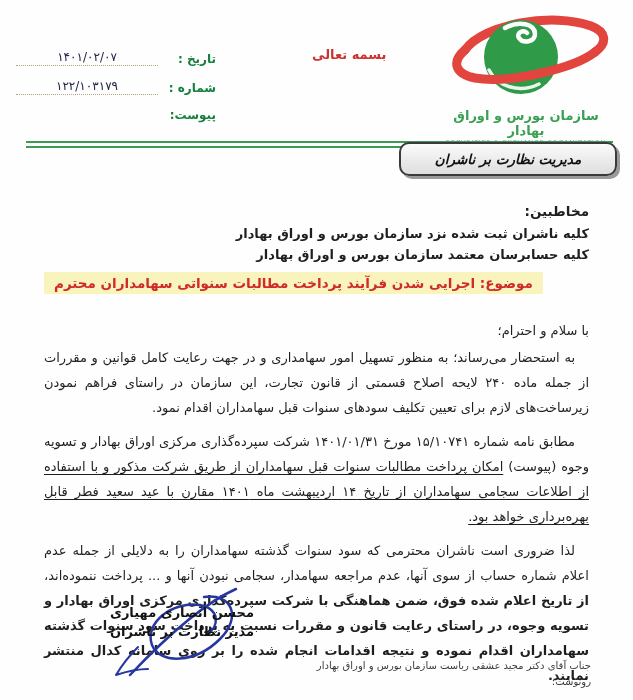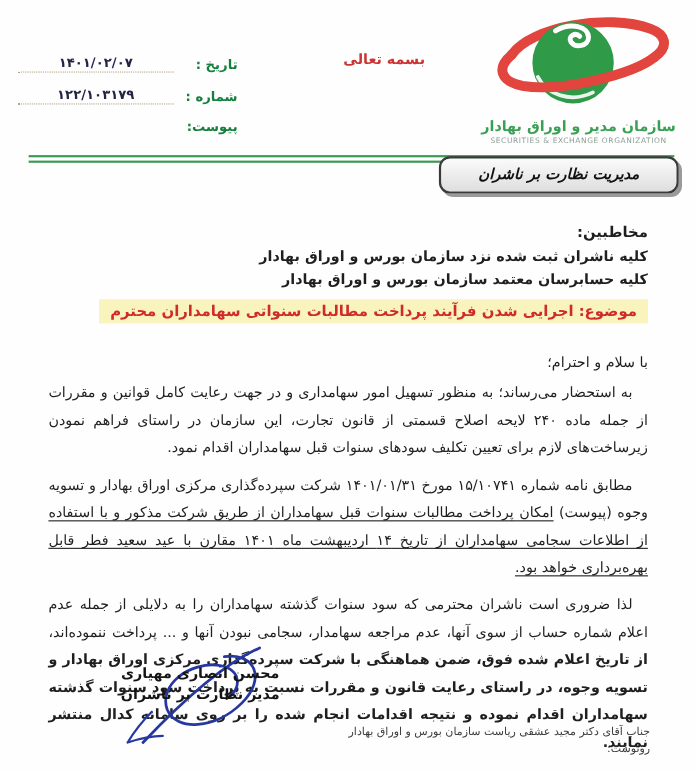--- a/index.html
+++ b/index.html
@@ -13,37 +13,37 @@
   .logo-block svg { display:block; margin:0 auto; }
   .org-fa { font-size:13px; font-weight:bold; color:#3aa054; margin-top:2px; }
   .org-en { font-size:6.8px; color:#8d9d93; letter-spacing:0.55px; margin-top:1px; }
 
   .besmele { position:absolute; top:47px; left:312px; width:100px; text-align:left;
              color:#cc3333; font-weight:bold; font-size:13px; }
 
   .meta { position:absolute; top:50px; left:16px; width:200px; font-size:12px; }
   .meta-row { display:flex; direction:rtl; align-items:flex-end; margin-bottom:13px; }
   .meta-label { color:#15803d; font-weight:bold; white-space:nowrap; padding-left:6px; min-width:52px; }
-  .meta-value { flex:1; text-align:center; font-weight:bold; color:#232345; padding-bottom:1px; }
+  .meta-value { flex:1; text-align:center; font-weight:normal; color:#232345; padding-bottom:1px; }
   .meta-value.dotted { border-bottom:1.5px dotted #b5a584; }
 
   .rule { position:absolute; top:141px; left:26px; right:20px; height:3px;
           border-top:2px solid #3c9a55; border-bottom:2px solid #3c9a55; }
 
   .badge { position:absolute; top:142px; right:16px; width:198px; padding:7px 8px;
            border:2px solid #3a3a3a; border-radius:10px;
            background:linear-gradient(180deg,#fbfbfb,#dedede);
            box-shadow:3px 3px 0 #9a9a9a;
            font-weight:bold; font-style:italic; font-size:13.5px; text-align:center; color:#111; }
 
   
   .letter-body { position:absolute; top:202px; right:44px; width:545px; font-size:13px; }
   .addr-label { font-weight:bold; font-size:13.5px; line-height:18px; margin-bottom:3px; }
   .addr-line  { font-weight:bold; font-size:13px; line-height:21px; }
-  .subject { text-align:right; margin:7px 0 5px; }
+  .subject { text-align:left; margin:7px 0 5px; }
   .subject span { display:inline-block; color:#cf2b28; font-weight:bold; font-size:13.5px;
                   background:rgba(246,236,154,0.65); padding:3px 10px; }
   .salutation { line-height:18px; margin-bottom:5px;margin-top:28px; }
   .para { margin:0 0 9px; text-align:justify; text-indent:14px; line-height:25px; }
   .para .u { text-decoration:underline; text-underline-offset:3px; }
   .para .b { font-weight:bold; }
 
   
   .signature { position:absolute; top:603px; left:92px; width:180px; text-align:center;
                font-weight:bold; font-size:13px; line-height:19px; color:#141414; }
@@ -59,21 +59,21 @@
 <div class="page">
 
   <div class="logo-block">
     <svg width="166" height="96" viewBox="0 0 166 96">
       <path d="M22,40 C40,14 110,2 148,16 C162,21 166,32 152,42" fill="none" stroke="#e2453e" stroke-width="9" stroke-linecap="round"></path>
       <circle cx="78" cy="47" r="37" fill="#2f9a47"></circle>
       <path d="M62,18 C76,10 92,14 92,24 C92,32 80,34 76,28 C73,23 80,19 84,23" fill="none" stroke="#ffffff" stroke-width="4.5" stroke-linecap="round"></path>
       <path d="M46,60 C54,76 76,84 96,74" fill="none" stroke="#ffffff" stroke-width="3.5" stroke-linecap="round" opacity="0.9"></path>
       <path d="M152,42 C132,58 66,74 32,68 C12,64 8,52 22,40" fill="none" stroke="#e2453e" stroke-width="9" stroke-linecap="round"></path>
     </svg>
-    <div class="org-fa">سازمان مدیر و اوراق بهادار</div>
+    <div class="org-fa">سازمان بورس و اوراق بهادار</div>
     <div class="org-en">SECURITIES &amp; EXCHANGE ORGANIZATION</div>
   </div>
 
   <div class="besmele">بسمه تعالی</div>
 
   <div class="meta">
     <div class="meta-row">
       <span class="meta-label">تاریخ :</span>
       <span class="meta-value dotted">۱۴۰۱/۰۲/۰۷</span>
     </div>

